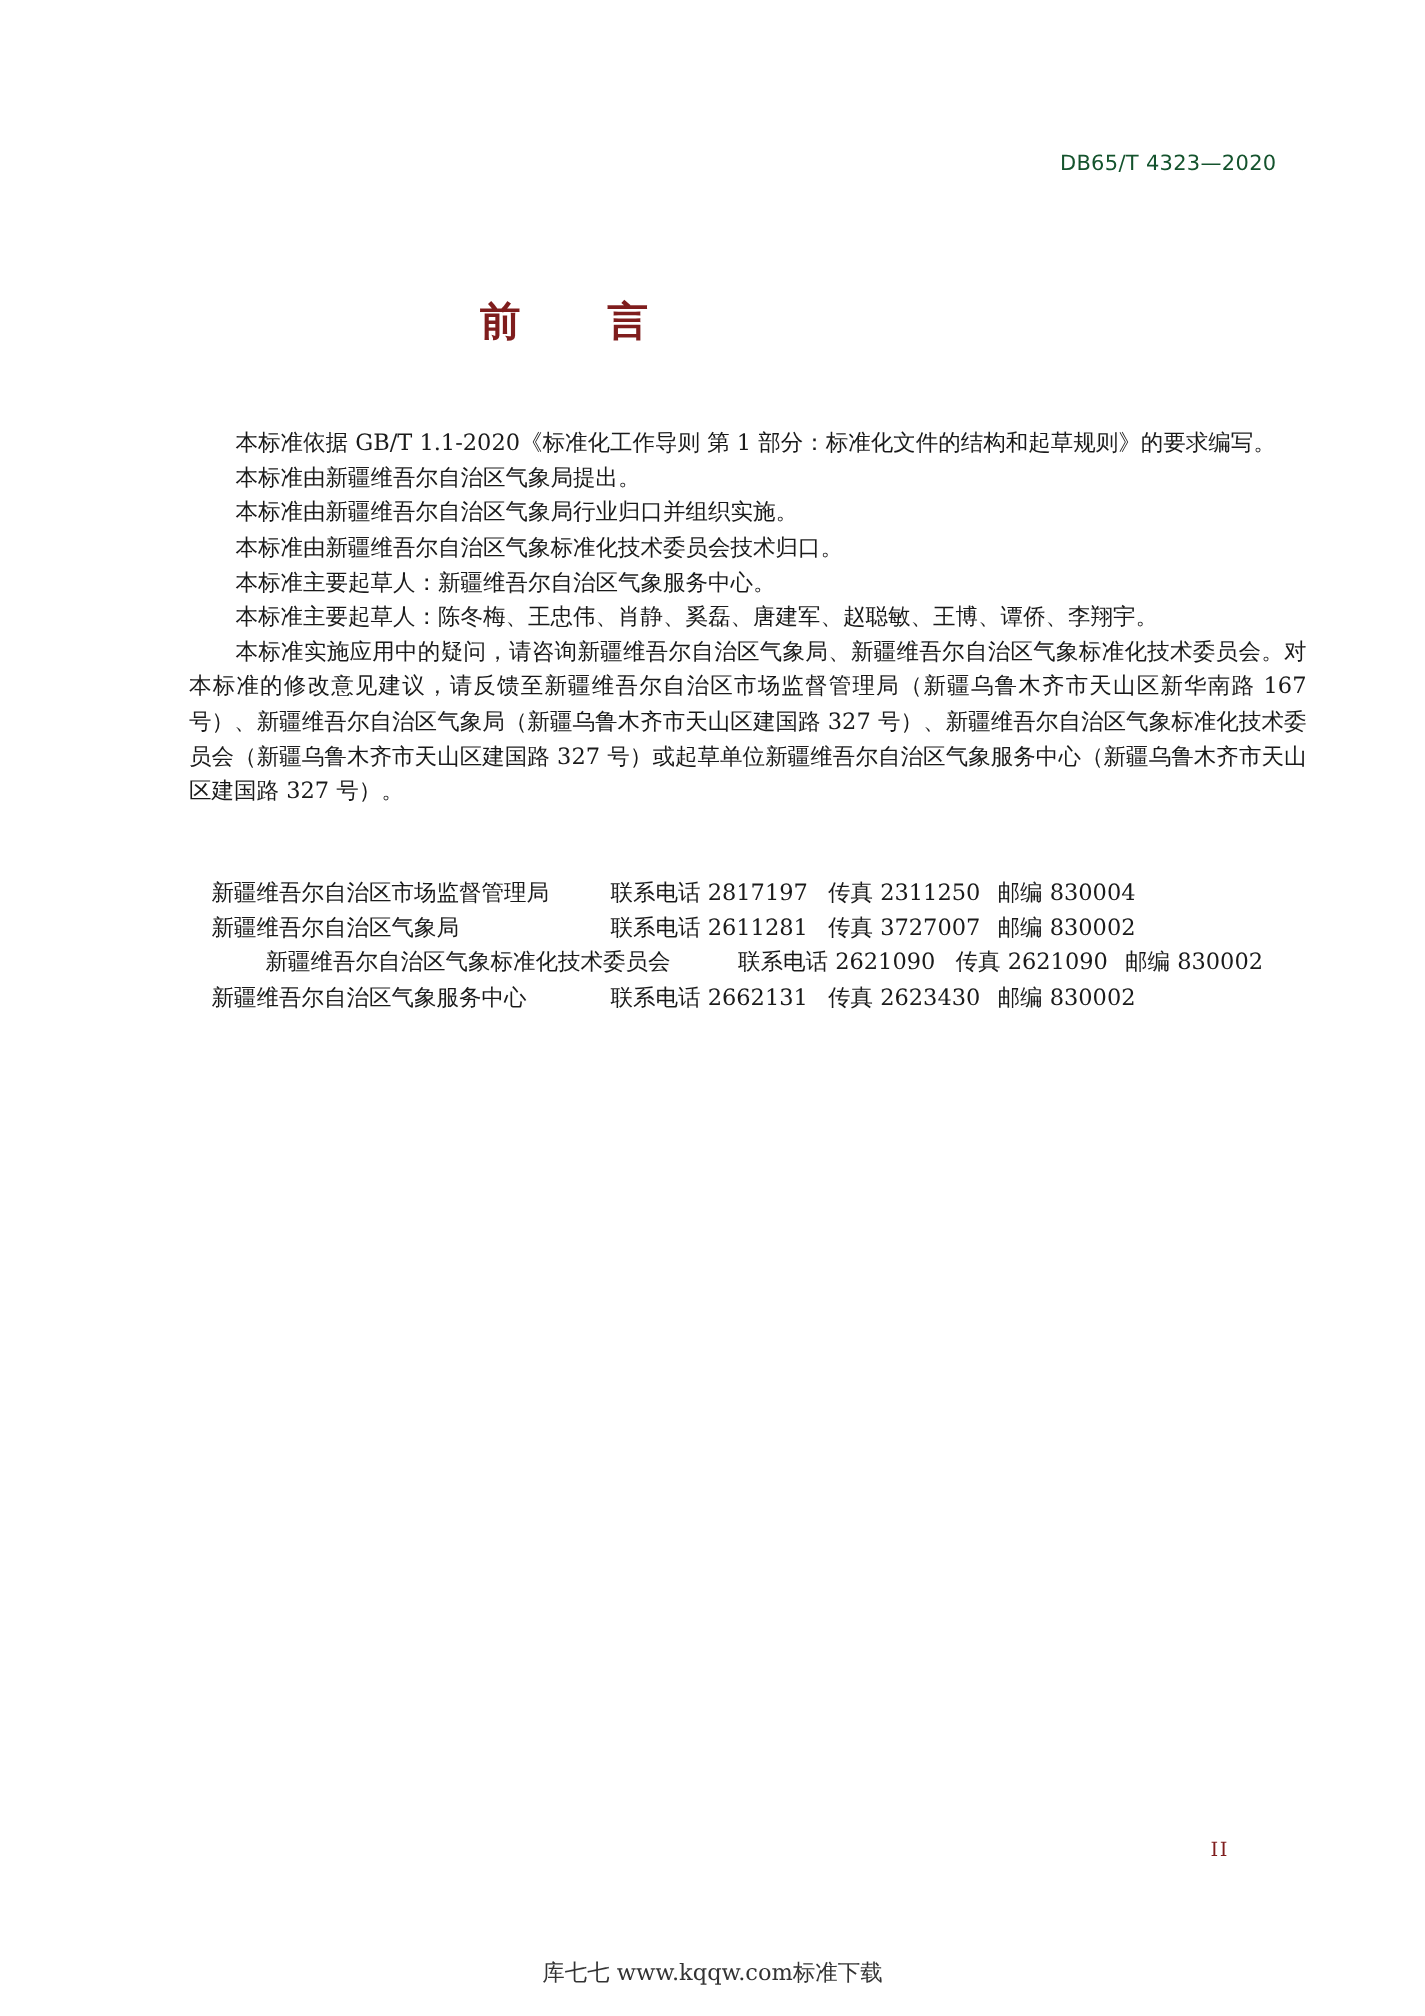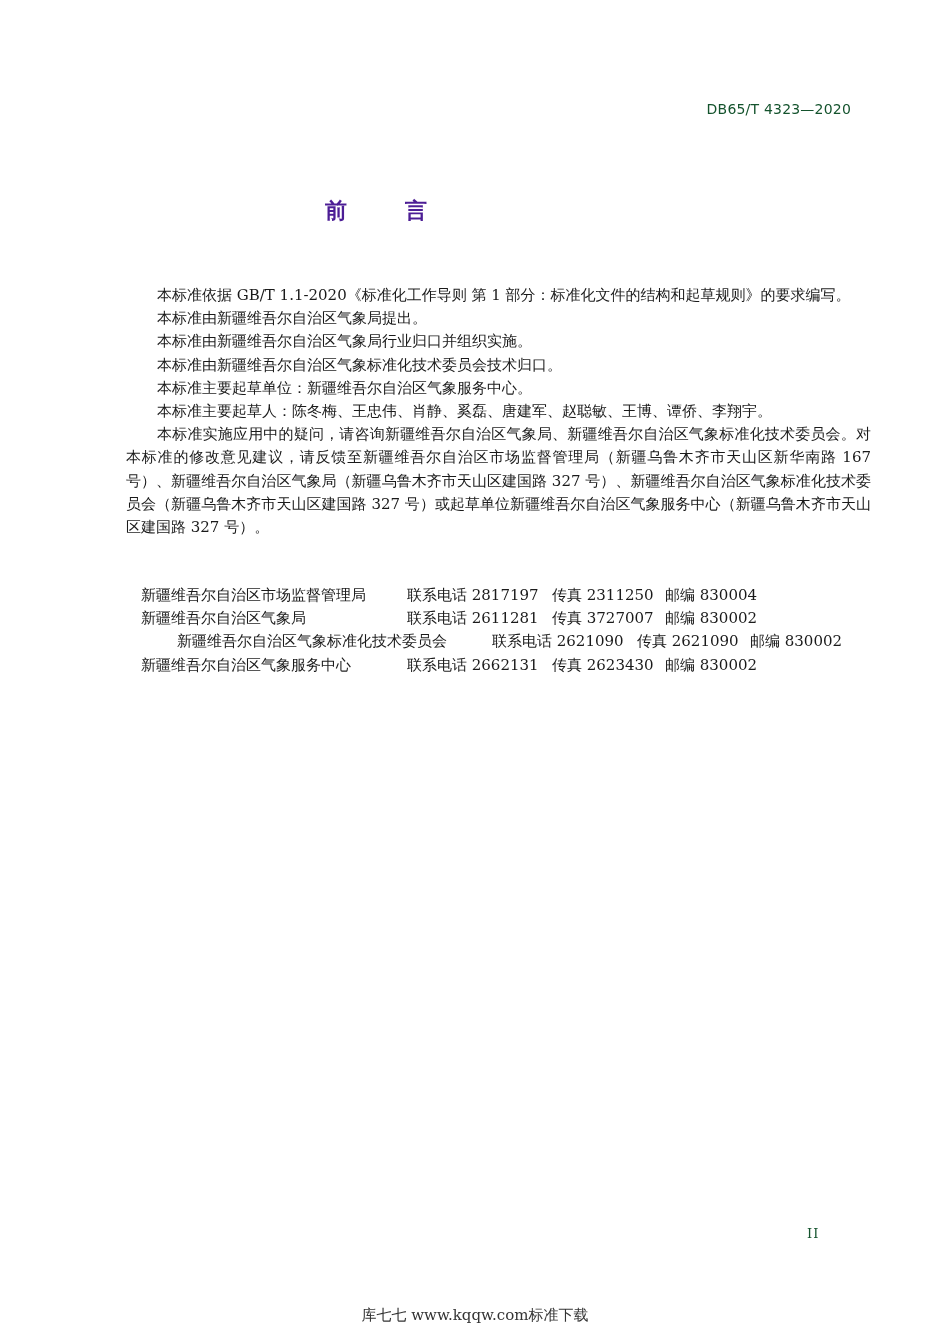--- a/index.html
+++ b/index.html
@@ -24,25 +24,25 @@
       letter-spacing: 0.2px;
       color: #14532d;
     }
     .title {
       position: absolute;
       top: 196px;
       left: 0;
       width: 752px;
       text-align: center;
       font-family: "DejaVu Sans", "Liberation Sans", sans-serif;
-      font-size: 22px;
+      font-size: 27px;
       font-weight: bold;
       letter-spacing: 58px;
       text-indent: 58px;
-      color: #4c1d95;
+      color: #7f1d1d;
     }
     .body-text {
       position: absolute;
       top: 284px;
       left: 110px;
       width: 745px;
       font-size: 15px;
       line-height: 23.2px;
       margin-left: 16px;
     }
@@ -69,21 +69,21 @@
     .c-org.w4 { width: 266px; }
     .c-tel { display: inline-block; width: 145px; }
     .c-fax { display: inline-block; width: 113px; }
     .c-zip { display: inline-block; }
     .page-num {
       position: absolute;
       top: 1226px;
       left: 807px;
       font-size: 13px;
       letter-spacing: 1px;
-      color: #14532d;
+      color: #7f1d1d;
     }
     .footer {
       position: absolute;
       top: 1306px;
       left: 0;
       width: 950px;
       text-align: center;
       font-size: 15px;
       color: #333;
     }
@@ -93,21 +93,21 @@
 
 <div class="doc-id">DB65/T 4323—2020</div>
 
 <div class="title">前言</div>
 
 <div class="body-text">
   <p class="para">本标准依据 GB/T 1.1-2020《标准化工作导则 第 1 部分：标准化文件的结构和起草规则》的要求编写。</p>
   <p class="para">本标准由新疆维吾尔自治区气象局提出。</p>
   <p class="para">本标准由新疆维吾尔自治区气象局行业归口并组织实施。</p>
   <p class="para">本标准由新疆维吾尔自治区气象标准化技术委员会技术归口。</p>
-  <p class="para">本标准主要起草单位：新疆维吾尔自治区气象服务中心。</p>
+  <p class="para">本标准主要起草人：新疆维吾尔自治区气象服务中心。</p>
   <p class="para">本标准主要起草人：陈冬梅、王忠伟、肖静、奚磊、唐建军、赵聪敏、王博、谭侨、李翔宇。</p>
   <p class="para">本标准实施应用中的疑问，请咨询新疆维吾尔自治区气象局、新疆维吾尔自治区气象标准化技术委员会。对本标准的修改意见建议，请反馈至新疆维吾尔自治区市场监督管理局（新疆乌鲁木齐市天山区新华南路 167 号）、新疆维吾尔自治区气象局（新疆乌鲁木齐市天山区建国路 327 号）、新疆维吾尔自治区气象标准化技术委员会（新疆乌鲁木齐市天山区建国路 327 号）或起草单位新疆维吾尔自治区气象服务中心（新疆乌鲁木齐市天山区建国路 327 号）。</p>
 </div>
 
 <div class="contacts">
   <div class="contact-row">
     <span class="c-org w1">新疆维吾尔自治区市场监督管理局</span>
     <span class="c-tel">联系电话 2817197</span>
     <span class="c-fax">传真 2311250</span>
     <span class="c-zip">邮编 830004</span>

